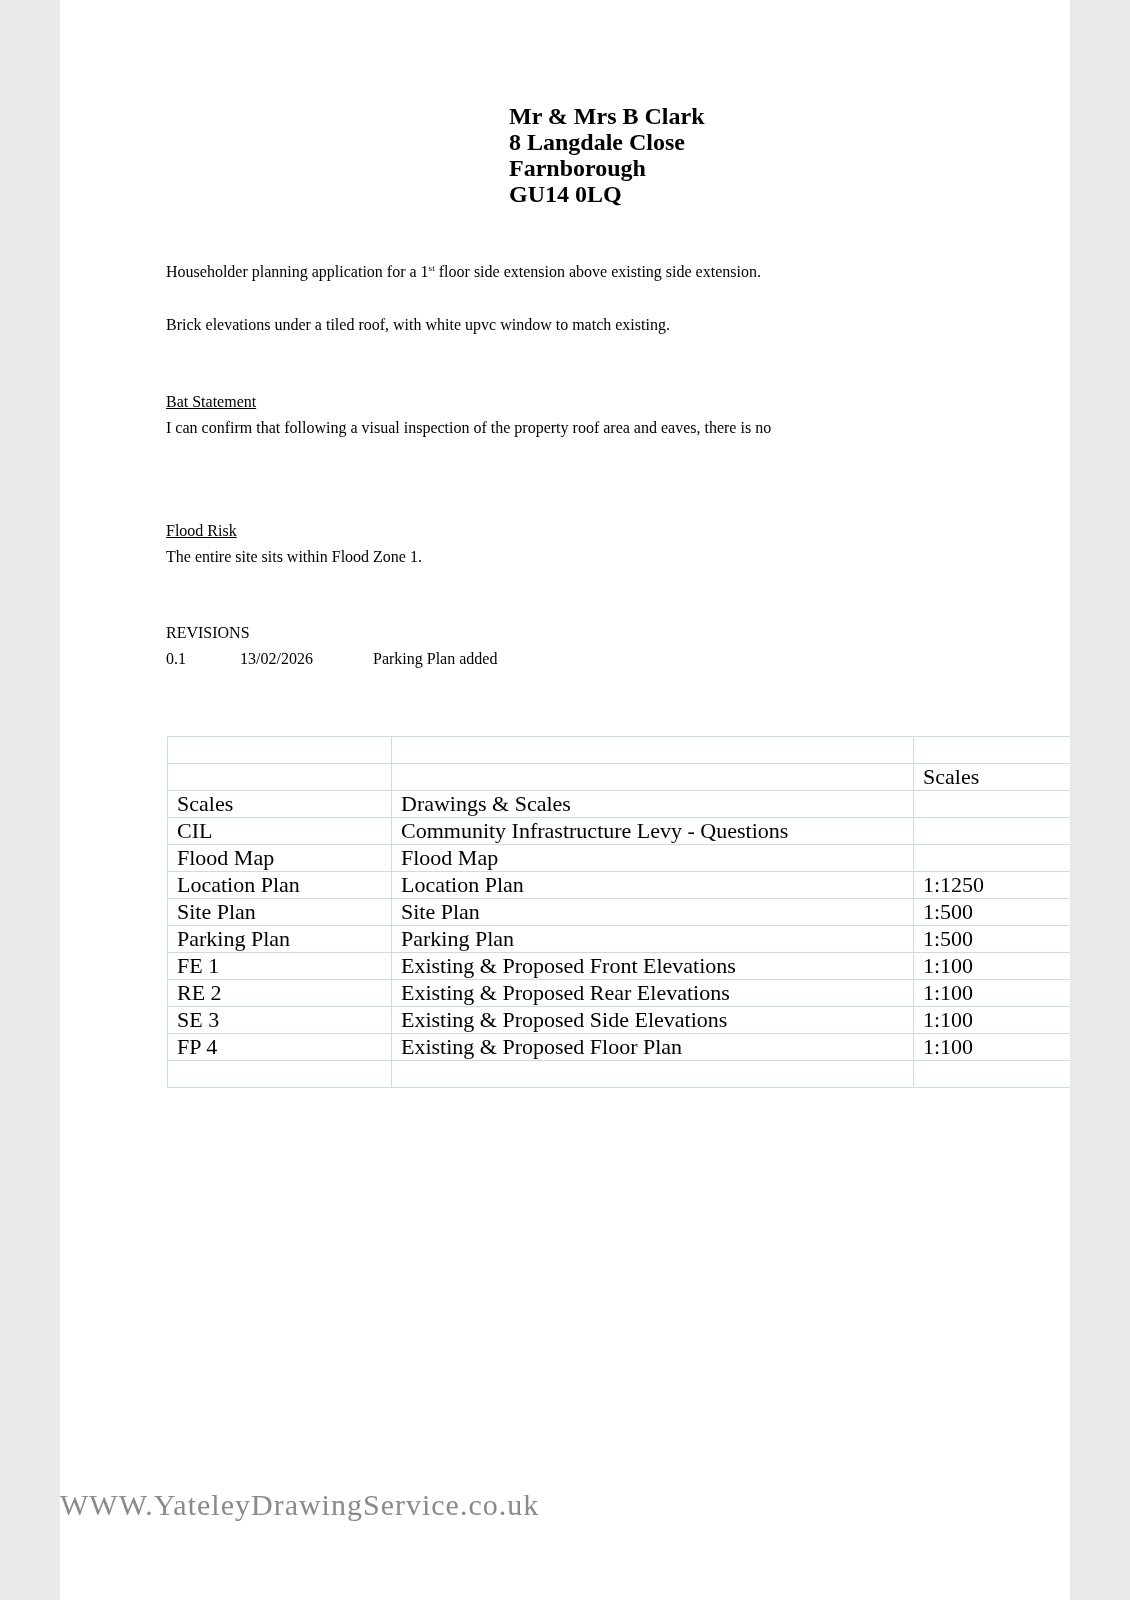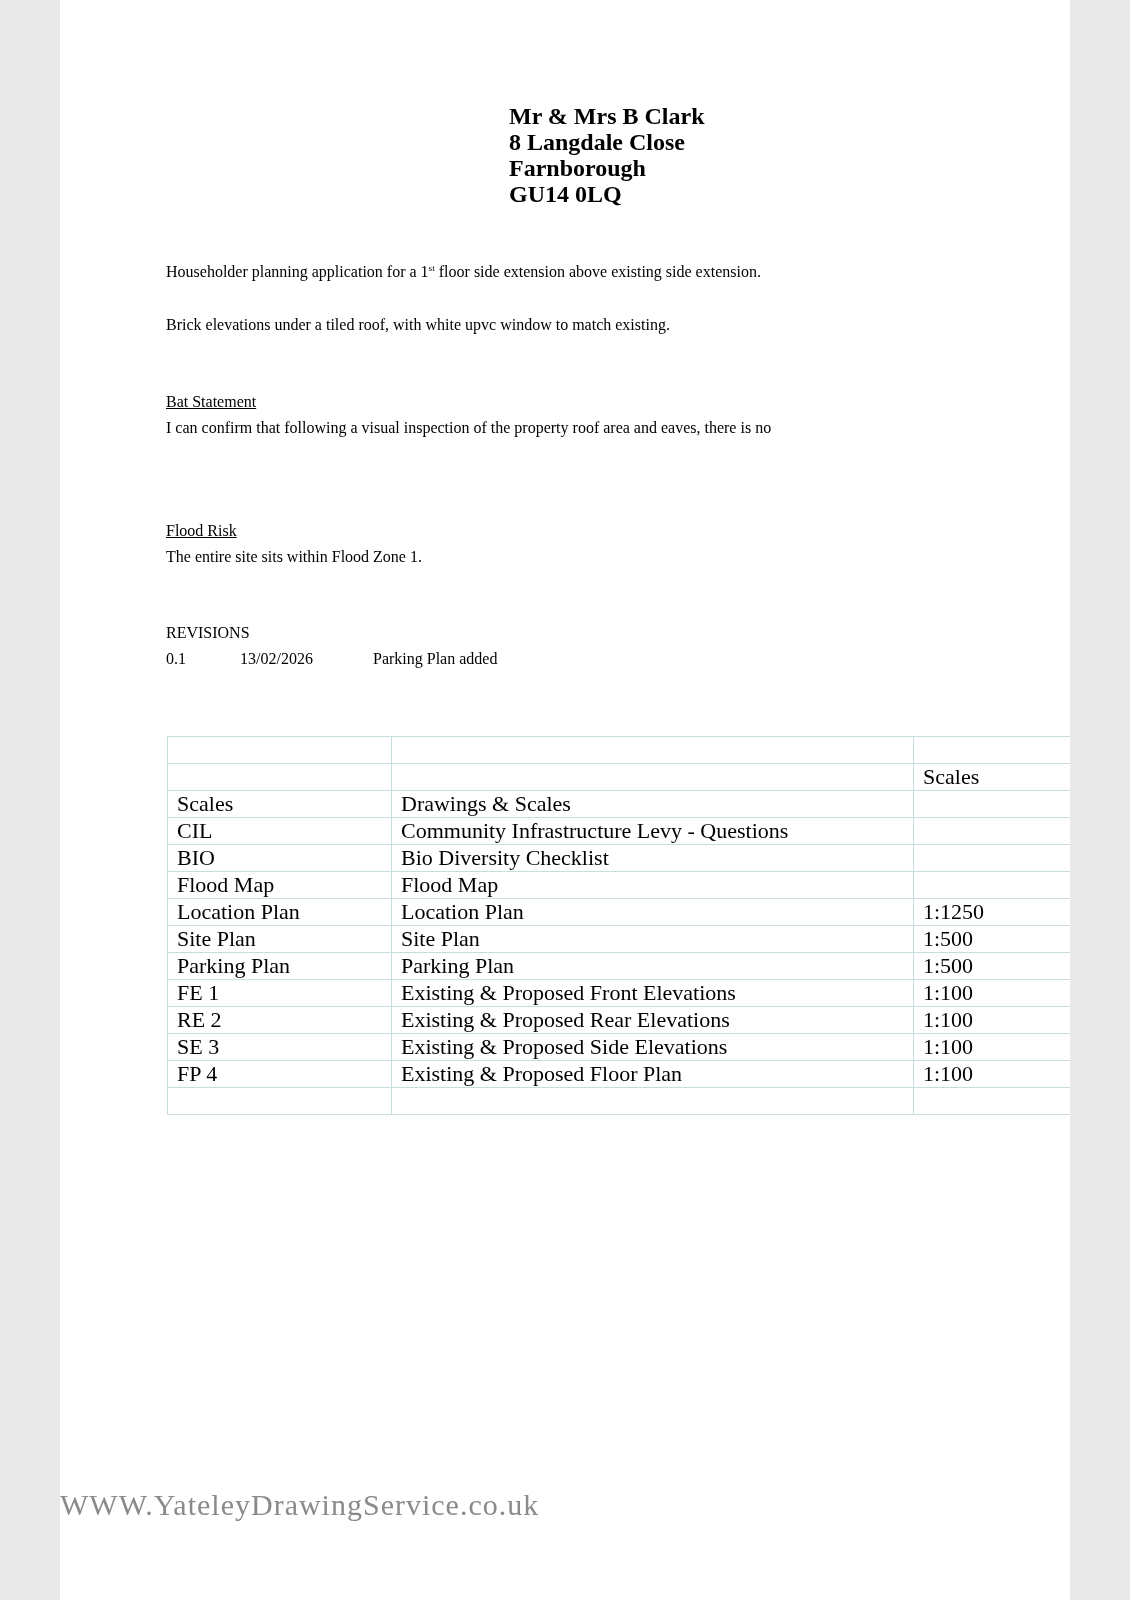--- a/index.html
+++ b/index.html
@@ -118,25 +118,20 @@
           <td>Scales</td>
           <td>Drawings &amp; Scales</td>
           <td></td>
         </tr>
           <tr>
           <td>CIL</td>
           <td>Community Infrastructure Levy - Questions</td>
           <td></td>
         </tr>
           <tr>
-          <td>BIO</td>
-          <td>Bio Diversity Checklist</td>
-          <td></td>
-        </tr>
-          <tr>
           <td>Flood Map</td>
           <td>Flood Map</td>
           <td></td>
         </tr>
           <tr>
           <td>Location Plan</td>
           <td>Location Plan</td>
           <td>1:1250</td>
         </tr>
           <tr>

